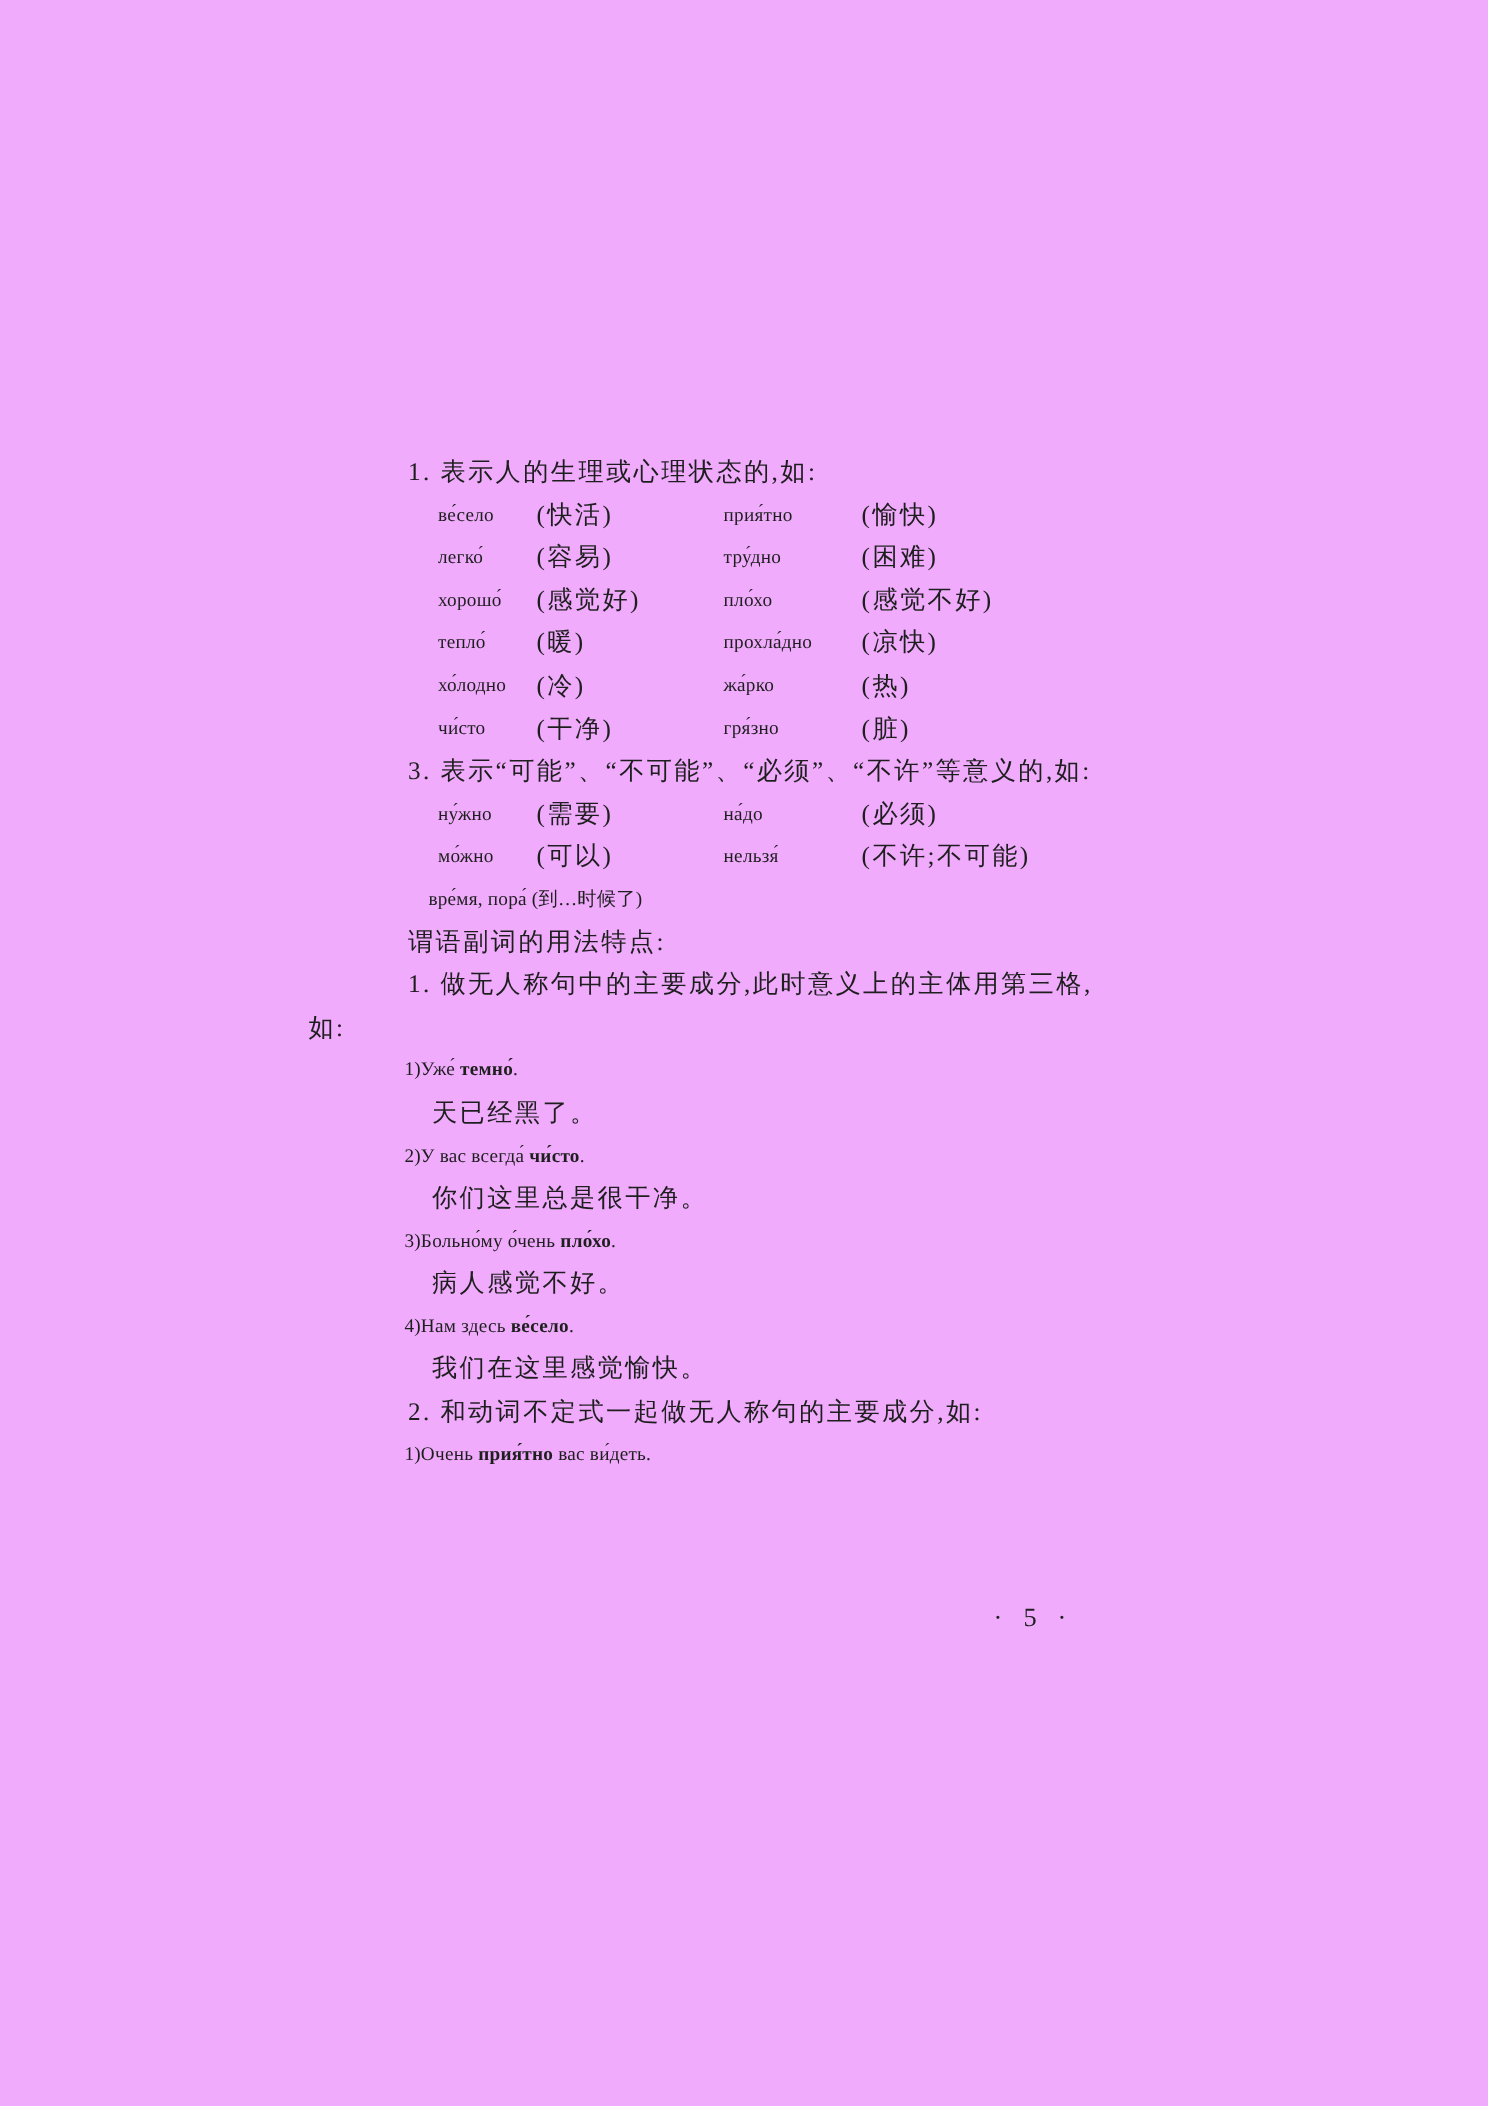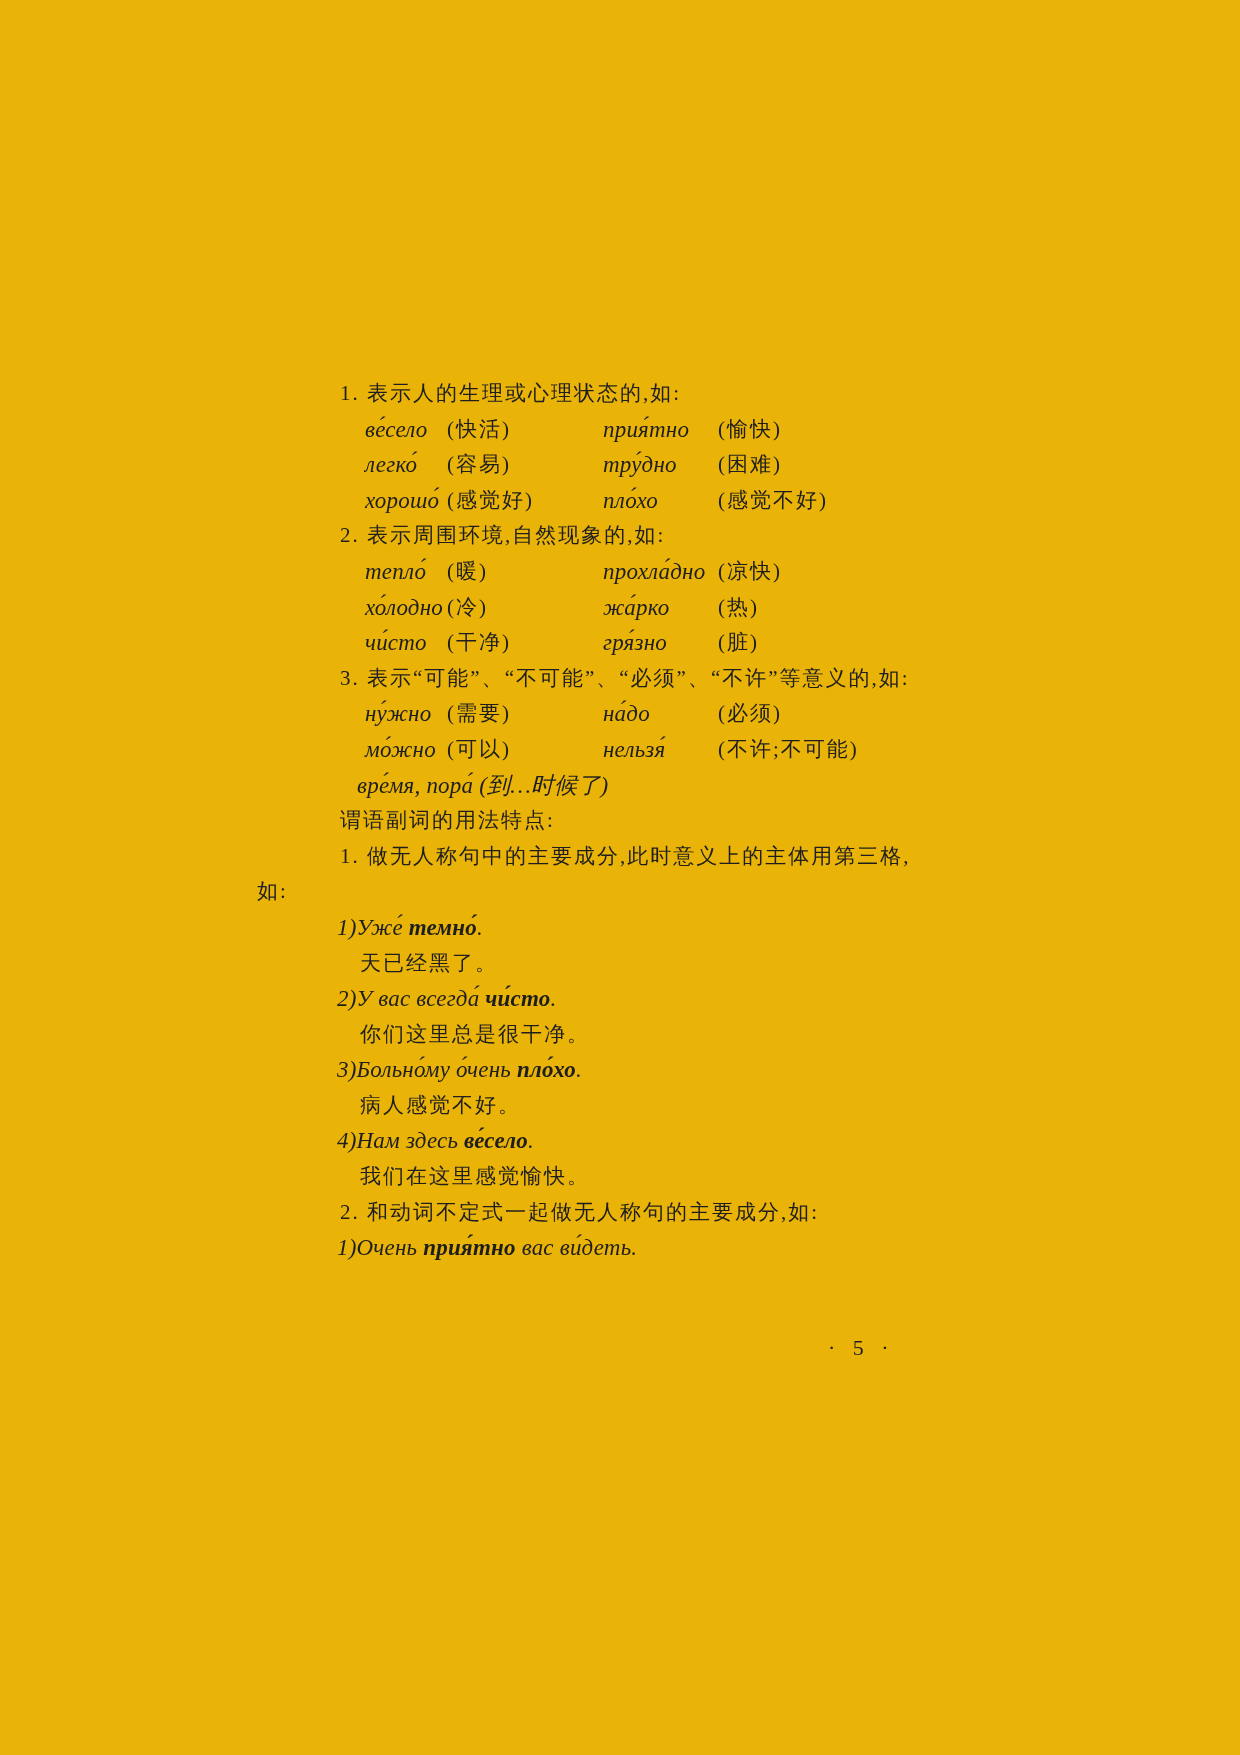--- a/index.html
+++ b/index.html
@@ -8,36 +8,36 @@
     height: 1755px;
     background: #ffffff;
     position: relative;
     font-family: "Liberation Serif", "DejaVu Serif", serif;
     color: #1e1e1e;
   }
   .page {
     position: absolute;
     left: 0; top: 0;
     width: 1240px; height: 1755px;
-    background: #eab308;
+    background: #f0abfc;
   }
   .content {
     position: absolute;
     left: 257px;
     top: 376px;
     width: 720px;
   }
   .line {
     height: 35.6px;
     line-height: 35.6px;
     white-space: pre;
     font-size: 23px;
   }
   .cn { font-family: "Liberation Serif", "DejaVu Serif", serif; font-size: 21px; letter-spacing: 2px; }
-  .ru { font-family: "Liberation Serif", "DejaVu Serif", serif; font-size: 23px; letter-spacing: 0.2px; font-style: italic; }
+  .ru { font-family: "Liberation Serif", "DejaVu Serif", serif; font-size: 16px; letter-spacing: 0.2px; }
   .indent-h  { padding-left: 83px; }   
   .indent-ex { padding-left: 80px; }   
   .indent-cn { padding-left: 103px; }  
   .indent-w  { padding-left: 100px; }  
   .vrow {
     height: 35.6px;
     line-height: 35.6px;
     padding-left: 108px;
     display: grid;
     grid-template-columns: 82px 156px 115px auto;
@@ -75,21 +75,20 @@
       <span class="ru">тру́дно</span>
       <span class="cn">(困难)</span>
     </div>
     <div class="vrow">
       <span class="ru">хорошо́</span>
       <span class="cn">(感觉好)</span>
       <span class="ru">пло́хо</span>
       <span class="cn">(感觉不好)</span>
     </div>
 
-    <div class="line cn indent-h">2. 表示周围环境,自然现象的,如:</div>
     <div class="vrow">
       <span class="ru">тепло́</span>
       <span class="cn">(暖)</span>
       <span class="ru">прохла́дно</span>
       <span class="cn">(凉快)</span>
     </div>
     <div class="vrow">
       <span class="ru">хо́лодно</span>
       <span class="cn">(冷)</span>
       <span class="ru">жа́рко</span>

